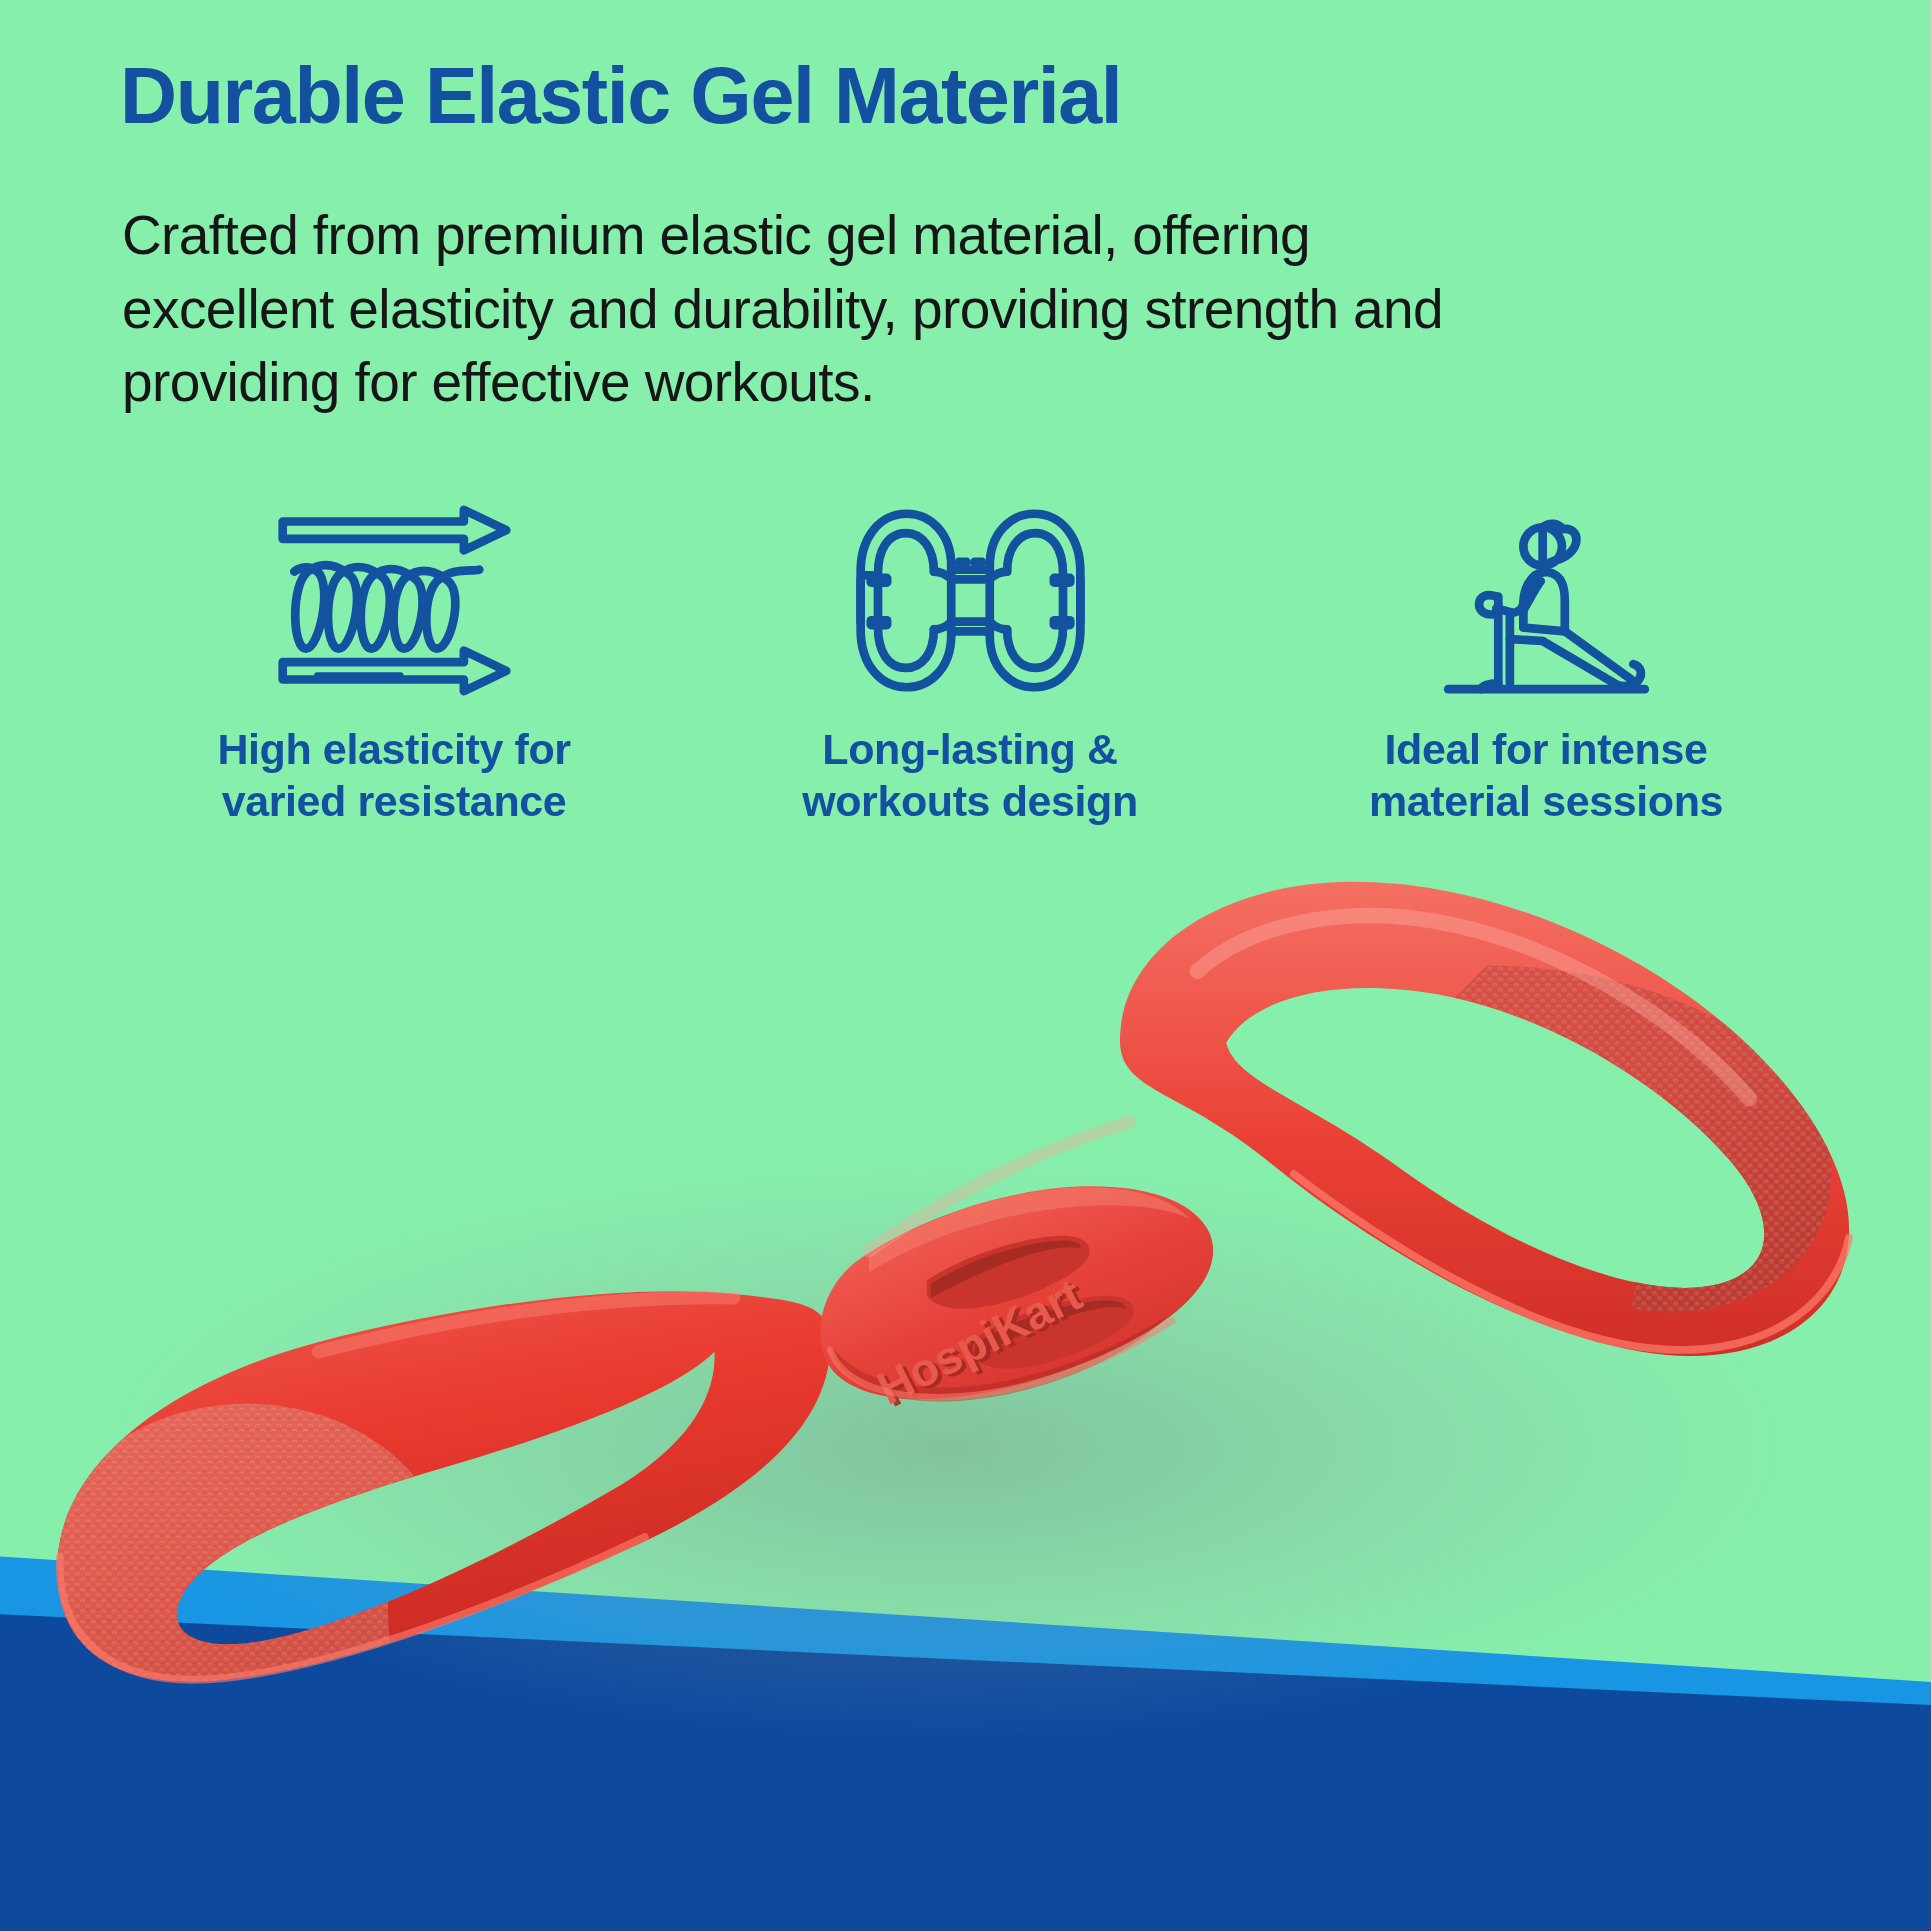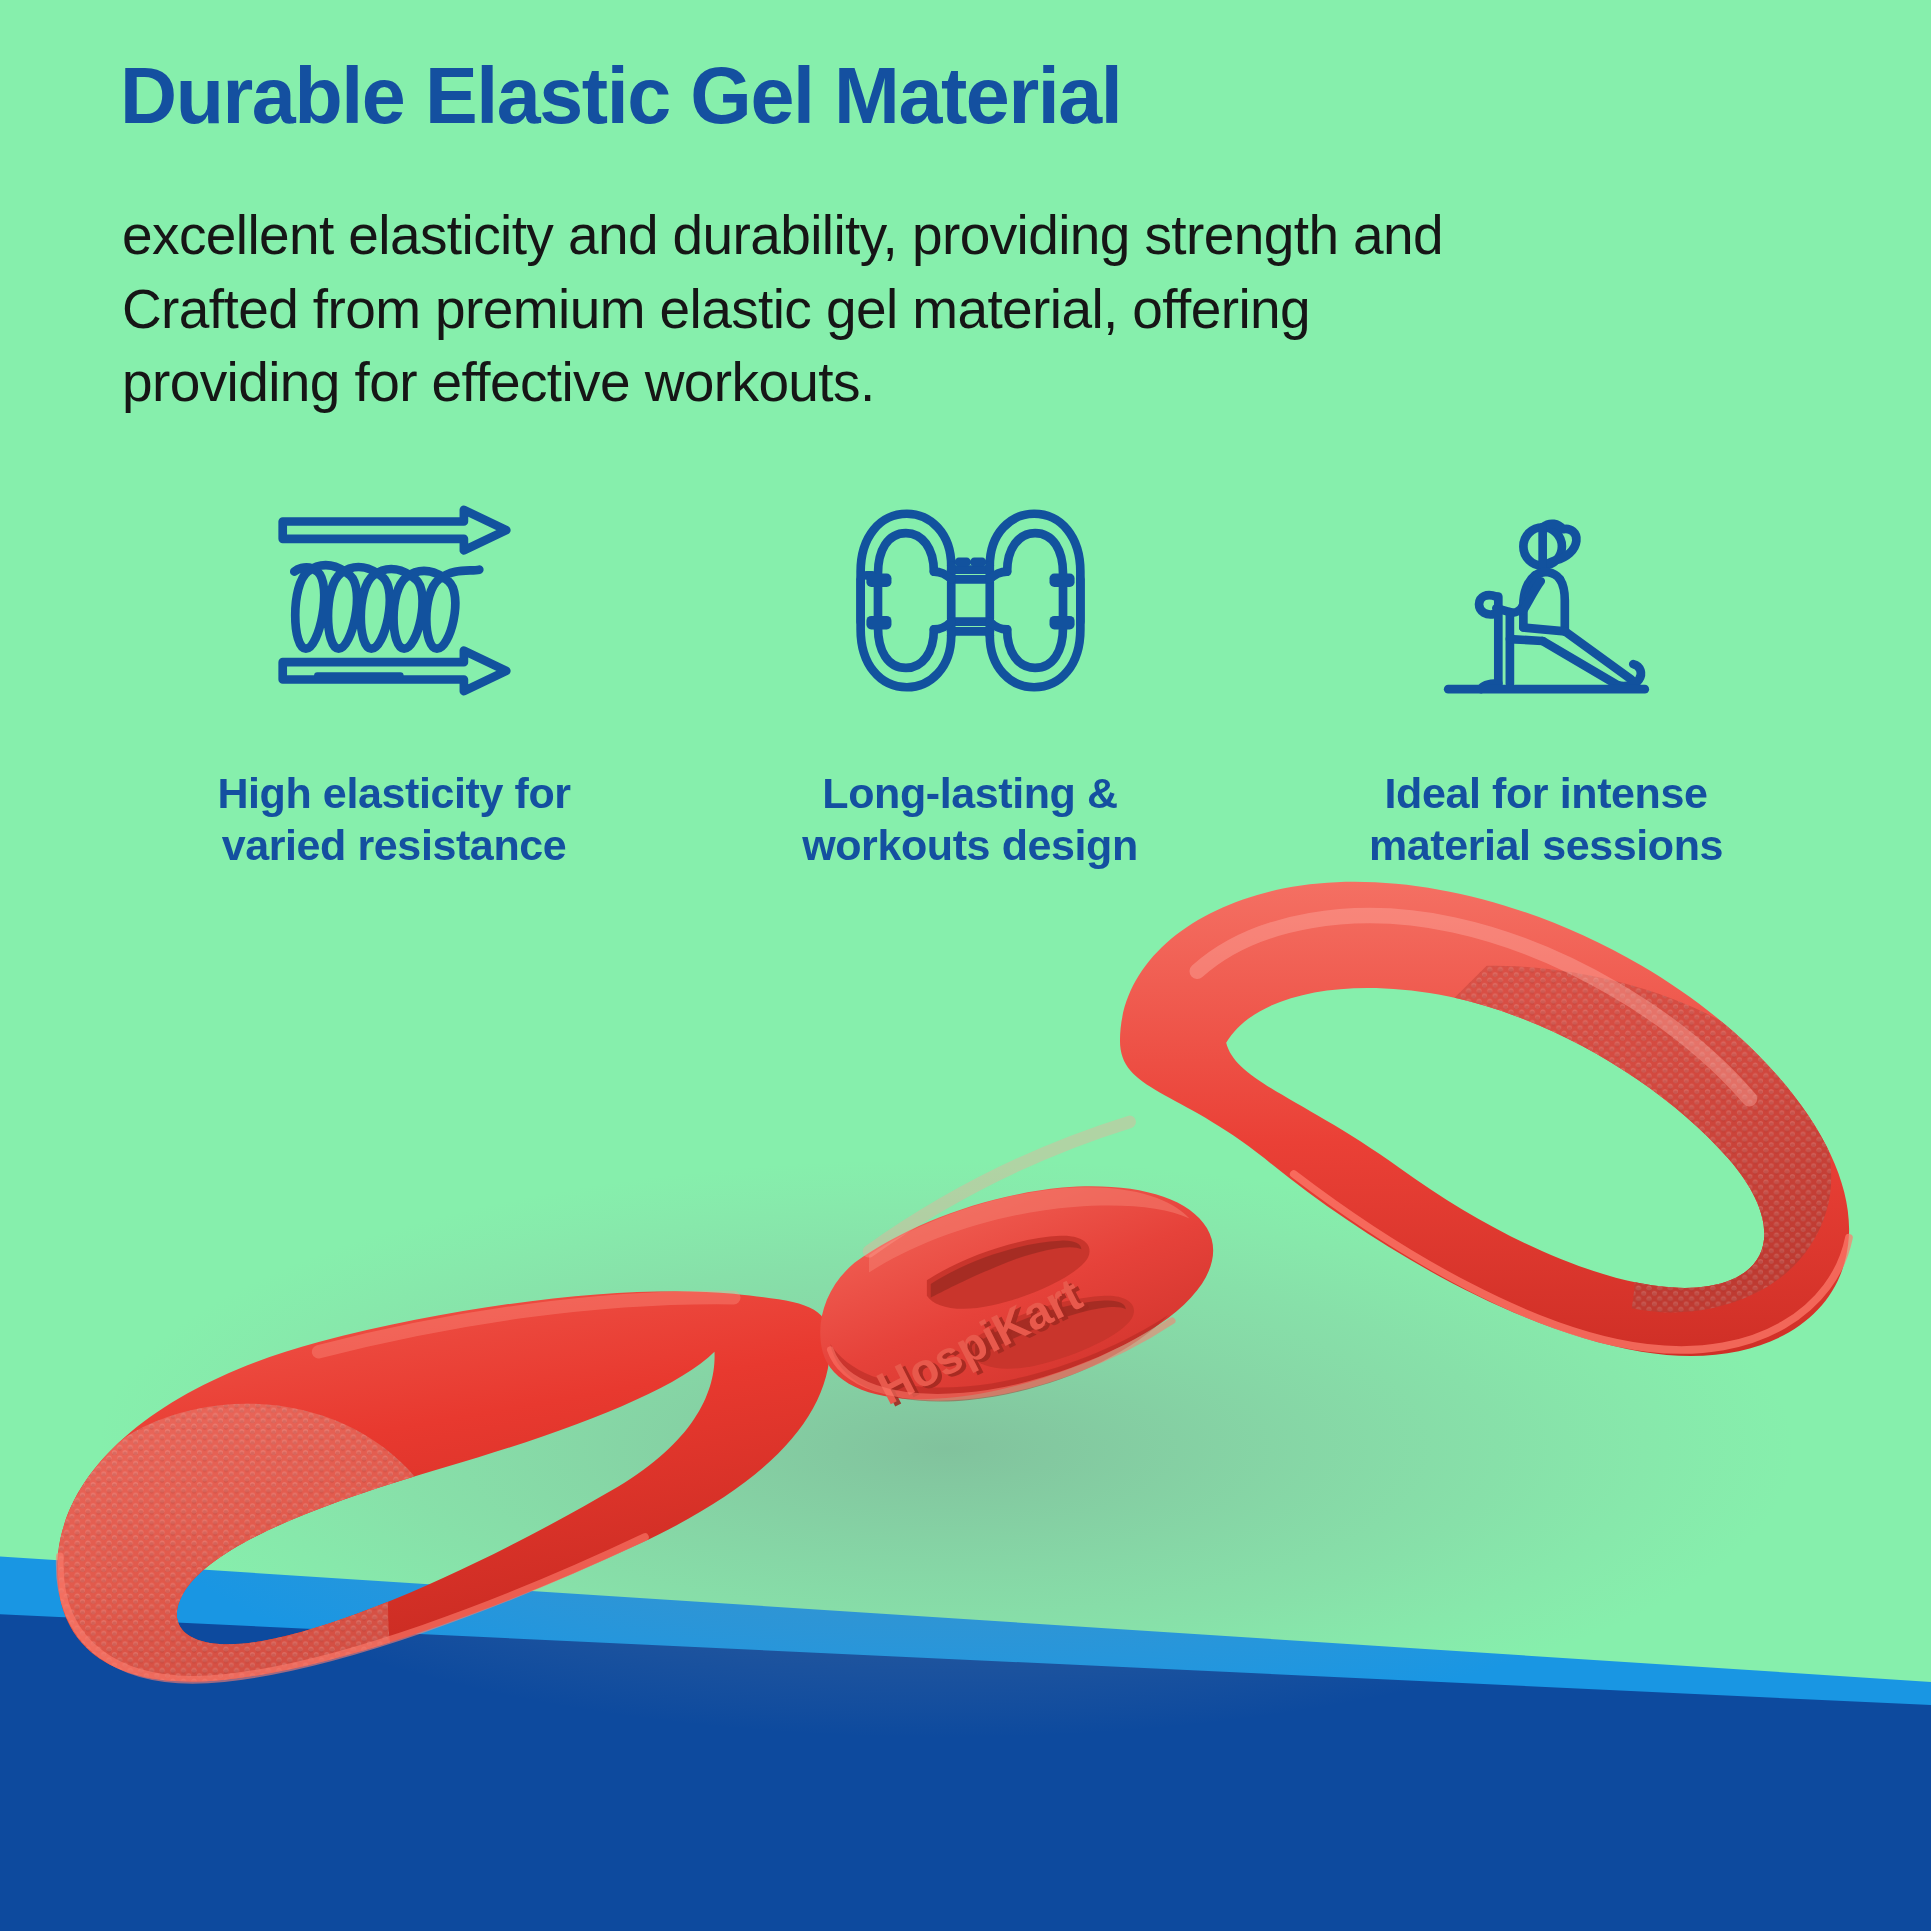--- a/index.html
+++ b/index.html
@@ -46,21 +46,20 @@
     left:106px; top:498px;
     width:1728px; height:386px;
     display:flex;
     align-items:flex-start;
   }
   .feature {
     flex:1 1 0;
     display:flex;
     flex-direction:column;
     align-items:center;
-    gap:44px;
   }
   .feature .icon-wrap {
     height:205px;
     display:flex;
     align-items:center;
     justify-content:center;
   }
   .feature .cap {
     margin-top:21px;
     font-size:43px;
@@ -96,22 +95,22 @@
   <svg class="band" viewBox="0 0 2000 2000" xmlns="http://www.w3.org/2000/svg">
 
     <polygon points="0,1612 2000,1742 2000,1800 0,1700" fill="#1996e3"></polygon>
 
     <polygon points="0,1672 2000,1766 2000,2000 0,2000" fill="#0d4a9e"></polygon>
   </svg>
 
   <div id="headline">Durable Elastic Gel Material</div>
 
   <div id="bodycopy">
+    <span class="ln">Crafted from premium elastic gel material, offering</span>
     <span class="ln">excellent elasticity and durability, providing strength and</span>
-    <span class="ln">Crafted from premium elastic gel material, offering</span>
     <span class="ln">providing for effective workouts.</span>
   </div>
 
   <div id="features">
 
     <div class="feature">
       <div class="icon-wrap">
         <svg width="239" height="193" viewBox="0 0 248 200" xmlns="http://www.w3.org/2000/svg">
           <g fill="none" stroke="#12529e" stroke-width="9" stroke-linecap="round" stroke-linejoin="round">
 

